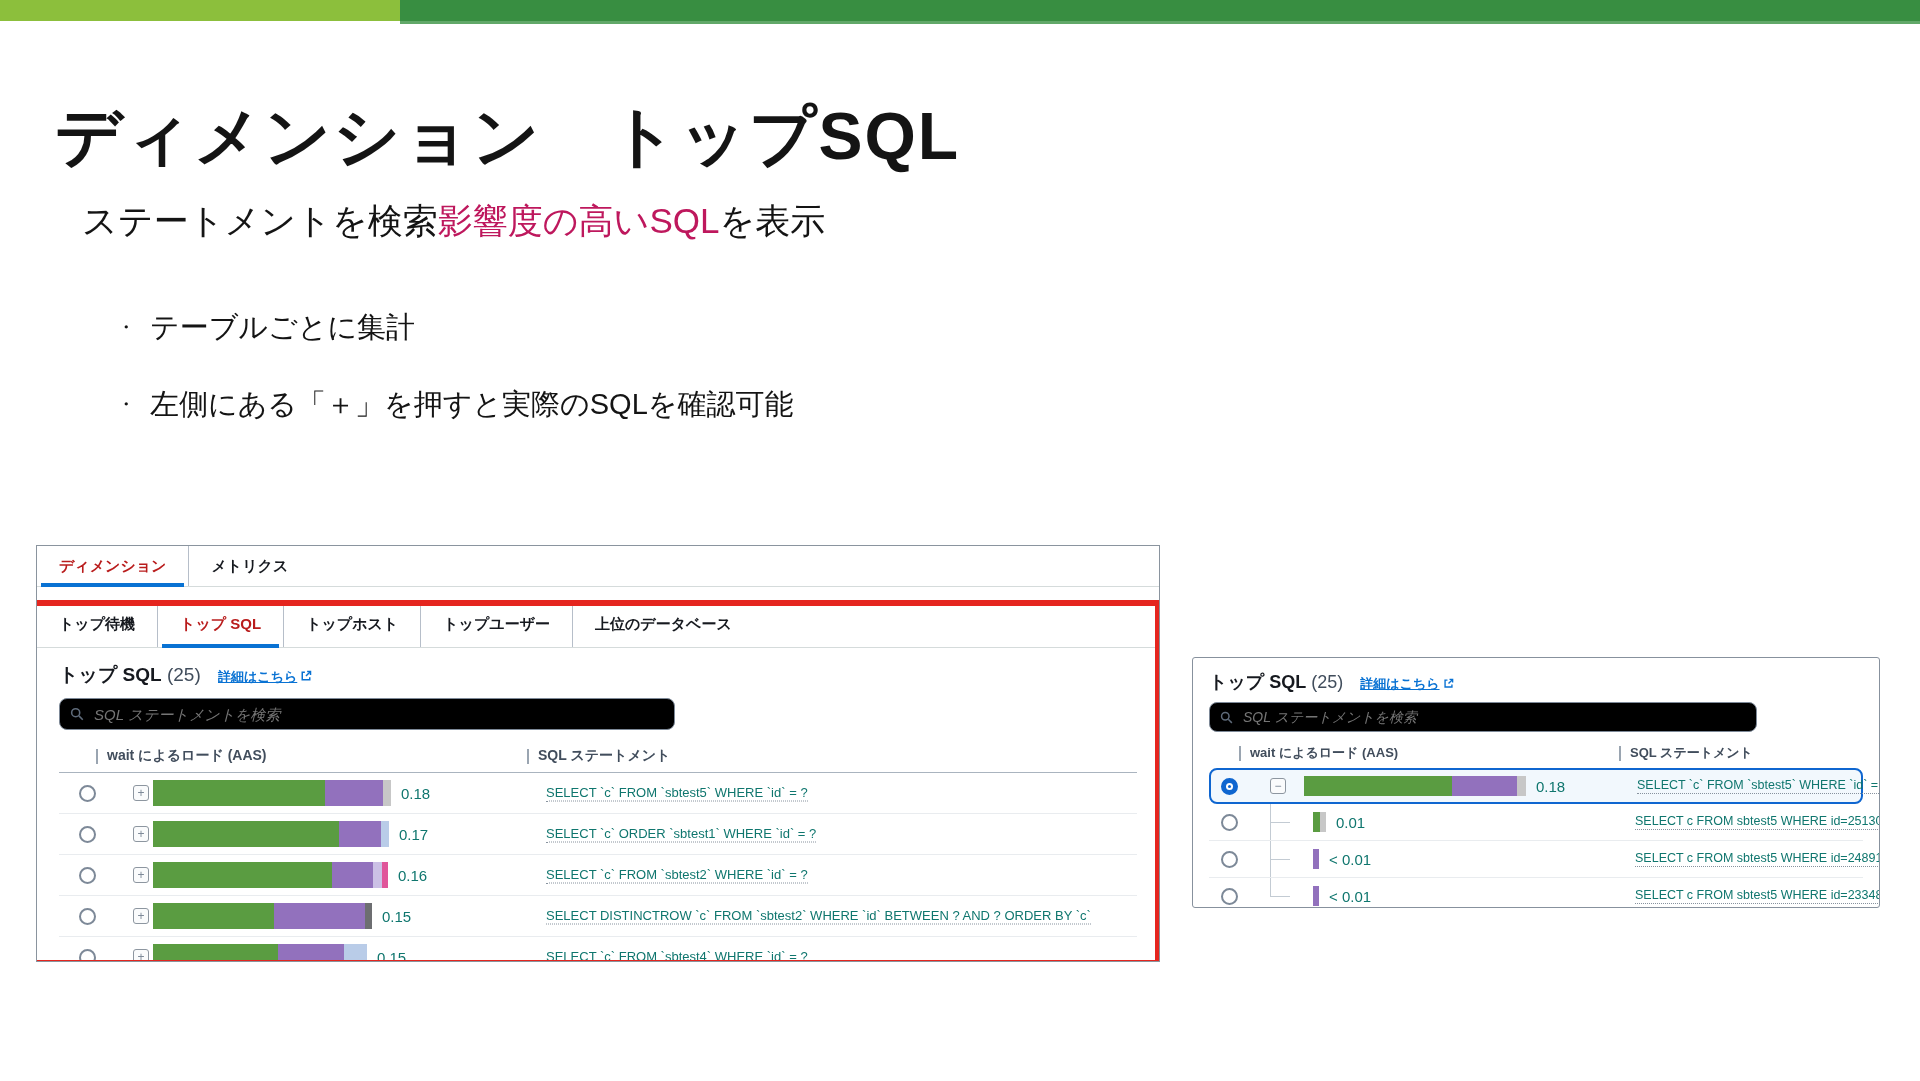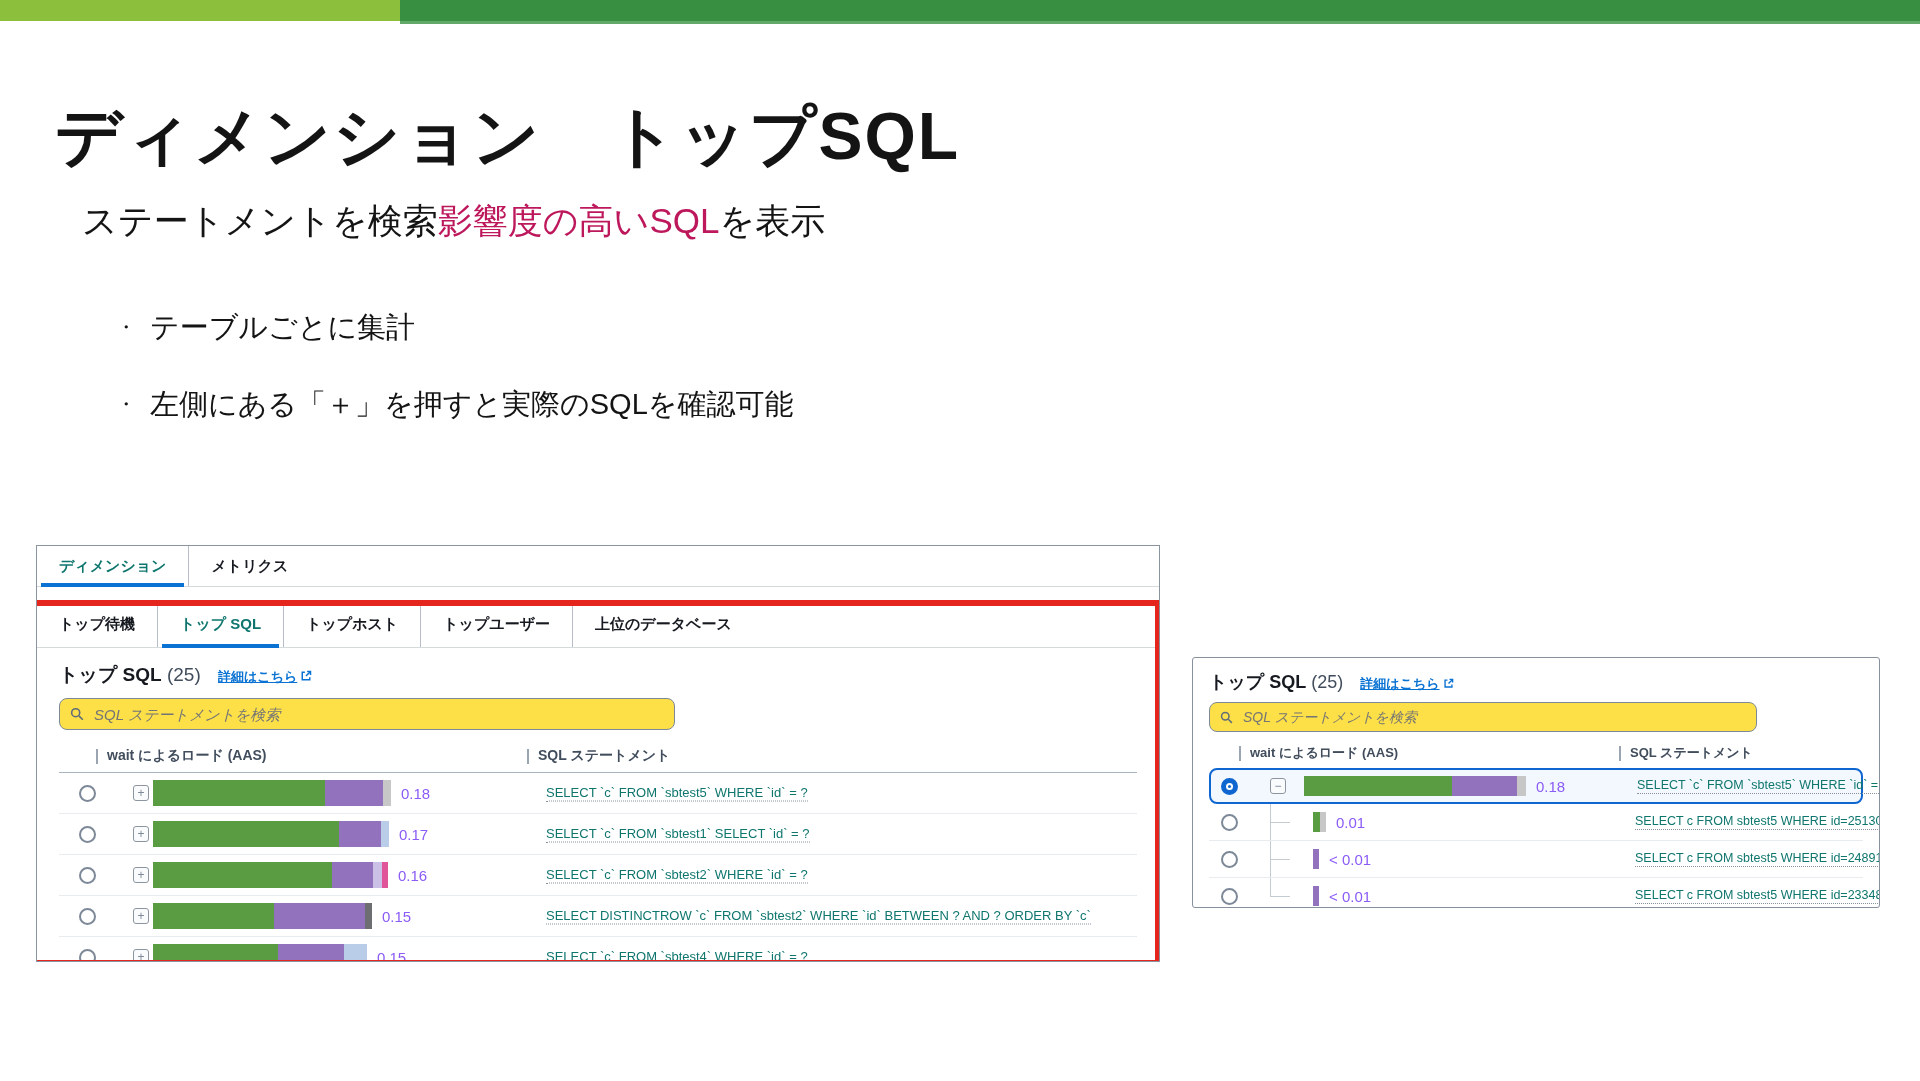--- a/index.html
+++ b/index.html
@@ -18,47 +18,47 @@
   .bullets{position:absolute;left:116px;top:308px;margin:0;padding:0;list-style:none;font-size:29px;color:#141414;}
   .bullets li{margin-bottom:37px;white-space:nowrap;}
   .bullets li::before{content:"・";font-size:20px;vertical-align:3px;margin-right:14px;color:#141414;}
 
   
   .pi-title{font-size:19px;}
   .pi-title .t{font-weight:bold;}
   .pi-title .cnt{font-weight:normal;color:#414d5c;}
   .details-link{font-size:13px;font-weight:bold;color:#0972d3;text-decoration:underline;margin-left:12px;cursor:pointer;white-space:nowrap;text-align:right;}
   .details-link svg{vertical-align:-1px;margin-left:3px;}
-  .search-box{display:flex;align-items:center;gap:8px;border:1px solid #7d8998;border-radius:8px;background:#fde047;padding:0 10px;}
+  .search-box{display:flex;align-items:center;gap:8px;border:1px solid #7d8998;border-radius:8px;background:#000000;padding:0 10px;}
   .search-box input{border:0;outline:none;flex:1;font-style:italic;font-size:15px;color:#5f6b7a;background:transparent;
                     font-family:"Liberation Sans","DejaVu Sans",sans-serif;}
   .thead{display:flex;align-items:center;font-weight:bold;color:#414d5c;position:relative;}
   .col-mark{display:inline-block;width:2px;height:15px;background:#9aa5b1;margin-right:9px;}
   .radio{width:17px;height:17px;border:2px solid #7d8998;border-radius:50%;background:#fff;box-sizing:border-box;flex:none;cursor:pointer;}
   .radio.sel{border:2px solid #0f66d0;background:#0f66d0;position:relative;}
   .radio.sel::after{content:"";position:absolute;left:50%;top:50%;width:7px;height:7px;margin:-3.5px 0 0 -3.5px;border-radius:50%;background:#fff;}
   .radio.sel::before{content:"";position:absolute;left:50%;top:50%;width:3px;height:3px;margin:-1.5px 0 0 -1.5px;border-radius:50%;background:#0f66d0;z-index:1;}
   .expander{width:16px;height:16px;border:1px solid #8d96a0;border-radius:3px;background:#fafbfc;color:#7d8998;
             font-size:12px;line-height:14px;text-align:center;box-sizing:border-box;flex:none;cursor:pointer;}
   .load-bar{display:flex;height:26px;flex:none;}
   .load-bar div{height:100%;}
-  .val{margin-left:10px;font-size:15px;color:#8b5cf6;white-space:nowrap;}
+  .val{margin-left:10px;font-size:15px;color:#0f766e;white-space:nowrap;}
   .sql{position:absolute;top:50%;transform:translateY(-50%);font-size:13px;font-weight:normal;color:#0f766e;
        white-space:nowrap;border-bottom:1.5px dotted #87929e;padding-bottom:1px;cursor:pointer;}
 
   
   .panel-left{position:absolute;left:36px;top:545px;width:1124px;height:417px;background:#fff;
               border:1px solid #8a949e;box-sizing:border-box;overflow:hidden;}
   .red-frame{position:absolute;left:-6px;right:-2px;top:54px;bottom:-5px;border:6px solid #e5261f;z-index:9;pointer-events:none;}
   .tabs{display:flex;align-items:stretch;border-bottom:1px solid #d5dbdb;}
   .tabs1{height:40px;}
   .tabs2{height:46px;margin-top:14px;}
   .tab{display:flex;align-items:center;padding:0 22px;font-size:15px;font-weight:bold;color:#16191f;position:relative;cursor:pointer;white-space:nowrap;}
   .tab + .tab{border-left:1px solid #b6bec9;}
-  .tab.active{color:#0f766e;}
+  .tab.active{color:#b91c1c;}
   .tab.active::after{content:"";position:absolute;left:4px;right:4px;bottom:-1px;height:4px;background:#0972d3;}
   .pl-body{padding:14px 22px 0 22px;position:relative;}
   .pl-body .search-box{margin-top:10px;width:616px;height:32px;box-sizing:border-box;}
   .pl-body .thead{margin-top:16px;height:20px;font-size:14px;border-bottom:1px solid #aab4bf;padding-bottom:6px;}
   .pl-body .thead .c1{margin-left:37px;}
   .pl-body .thead .c2{position:absolute;left:468px;display:flex;align-items:center;}
   .row{display:flex;align-items:center;height:40px;border-bottom:1px solid #e9ecef;position:relative;}
   .row .radio{margin-left:20px;}
   .row .expander{margin-left:37px;}
   .row .load-bar{margin-left:4px;}
@@ -164,21 +164,21 @@
       </div>
       <div class="row">
         <span class="radio"></span>
         <span class="expander">+</span>
         <span class="load-bar">
             <div style="width: 186px; background: rgb(90, 156, 65);"></div>
             <div style="width: 42px; background: rgb(146, 113, 189);"></div>
             <div style="width: 8px; background: rgb(185, 204, 232);"></div>
           </span>
         <span class="val">0.17</span>
-        <span class="sql">SELECT `c` FROM `sbtest1` SELECT `id` = ?</span>
+        <span class="sql">SELECT `c` ORDER `sbtest1` WHERE `id` = ?</span>
       </div>
       <div class="row">
         <span class="radio"></span>
         <span class="expander">+</span>
         <span class="load-bar">
             <div style="width: 179px; background: rgb(90, 156, 65);"></div>
             <div style="width: 41px; background: rgb(146, 113, 189);"></div>
             <div style="width: 9px; background: rgb(203, 192, 229);"></div>
             <div style="width: 6px; background: rgb(224, 85, 154);"></div>
           </span>

